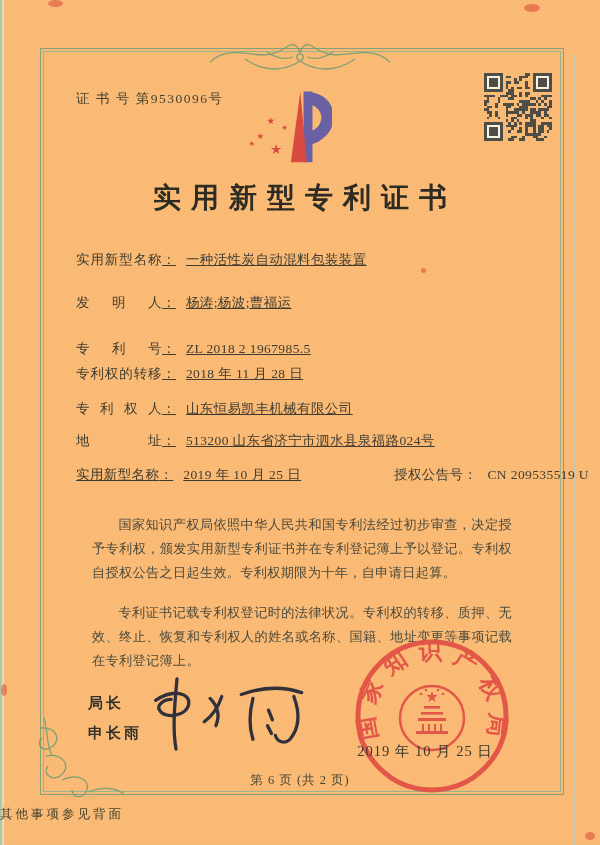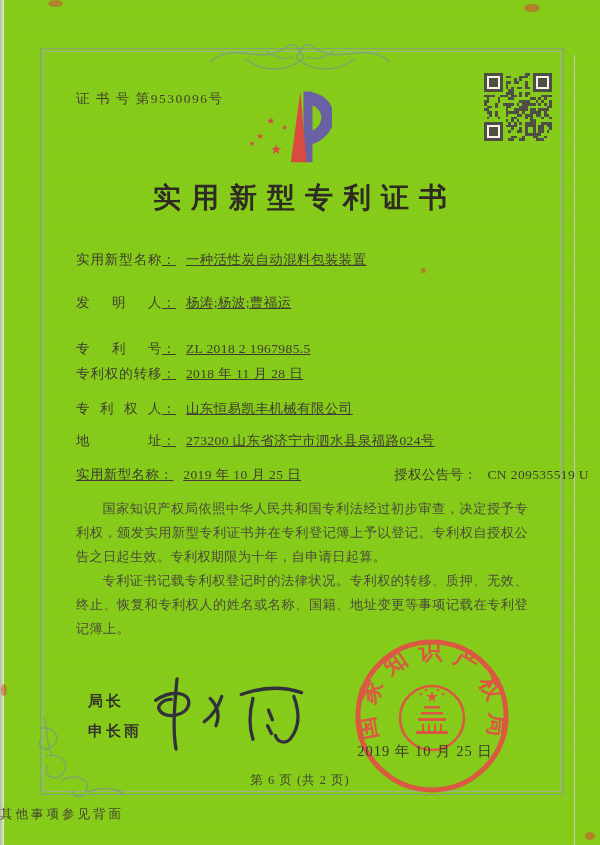--- a/index.html
+++ b/index.html
@@ -1,38 +1,38 @@
 <!DOCTYPE html>
 <html><head>
 <meta charset="utf-8">
 <style>
   html,body{margin:0;padding:0;}
-  .page{position:relative;width:600px;height:845px;background:#84cc16;
+  .page{position:relative;width:600px;height:845px;background:#fdba74;
         font-family:"Liberation Serif",serif;color:#3a372c;overflow:hidden;}
   .page::before{content:"";position:absolute;inset:0;pointer-events:none;
         background:repeating-linear-gradient(0deg,rgba(176,186,142,.10) 0 1px,rgba(0,0,0,0) 1px 3px);}
   .frame{position:absolute;left:40px;top:48px;width:522px;height:745px;
          border:1.4px solid #85a07a;}
   .frame-inner{position:absolute;inset:2px;border:1px solid #9cb38e;}
   .edgeL{position:absolute;left:0;top:0;width:4px;height:845px;
          background:linear-gradient(to right,#adbc96,#e6e8d4);}
   .edgeR{position:absolute;left:574px;top:55px;width:1px;height:790px;background:#c5cab4;}
   .rdot{position:absolute;background:rgba(214,62,50,.5);border-radius:50%;}
   .cert-no{position:absolute;left:76px;top:90px;font-size:13.5px;letter-spacing:1.5px;color:#45422f;}
   .title{position:absolute;left:0;right:0;top:179px;text-align:center;font-size:28px;
          font-weight:700;letter-spacing:10px;text-indent:10px;color:#2e2b22;}
   .frow{position:absolute;left:76px;font-size:13.5px;letter-spacing:.4px;
         white-space:nowrap;color:#403d30;text-decoration:underline;}
   .frow .lbl{display:inline-block;width:86px;text-align:justify;text-align-last:justify;}
   .frow .val{margin-left:10px;}
   .grant-right{position:absolute;left:318px;top:0;}
   .paras{position:absolute;left:76px;top:497px;width:452px;}
-  .paras p{margin:0;text-indent:2em;font-size:13.2px;line-height:1.82;
+  .paras p{margin:16px;text-indent:2em;font-size:13.2px;line-height:1.82;
            text-align:justify;color:#4c4a3b;letter-spacing:.3px;}
-  .director{position:absolute;left:88px;top:688px;font-family:Liberation Mono, monospace;
+  .director{position:absolute;left:88px;top:688px;font-family:Liberation Serif, serif;
             font-weight:700;font-size:15px;color:#34322b;line-height:30px;letter-spacing:3px;}
   .sig-svg{position:absolute;left:140px;top:666px;}
   .seal-svg{position:absolute;left:352px;top:636px;opacity:.93;}
   .seal-date{position:absolute;left:350px;top:742px;width:150px;text-align:center;
              font-size:14.5px;letter-spacing:1px;color:#3c392c;z-index:5;}
   .pagefoot{position:absolute;left:0;right:0;top:772px;text-align:center;
             font-size:12.5px;letter-spacing:1px;color:#45432f;}
   .backnote{position:absolute;left:0;right:0;top:806px;
             font-size:12.5px;letter-spacing:3px;color:#45432f;}
   .logo-svg{position:absolute;left:237px;top:82px;}
@@ -322,21 +322,21 @@
   <div class="frow" style="top:340px">
     <span class="lbl">专利号</span><span>：</span><span class="val">ZL 2018 2 1967985.5</span>
   </div>
   <div class="frow" style="top:365px">
     <span class="lbl">专利权的转移</span><span>：</span><span class="val">2018 年 11 月 28 日</span>
   </div>
   <div class="frow" style="top:400px">
     <span class="lbl">专利权人</span><span>：</span><span class="val">山东恒易凯丰机械有限公司</span>
   </div>
   <div class="frow" style="top:432px">
-    <span class="lbl">地址</span><span>：</span><span class="val">273200 山东省济宁市泗水县泉福路024号</span>
+    <span class="lbl">地址</span><span>：</span><span class="val">513200 山东省济宁市泗水县泉福路024号</span>
   </div>
 
   <div class="frow" style="top:466px">
     <span>实用新型名称</span><span>：</span><span class="val">2019 年 10 月 25 日</span>
     <span class="grant-right">
       <span>授权公告号</span><span>：</span><span class="val">CN 209535519 U</span>
     </span>
   </div>
 
   <div class="paras">

